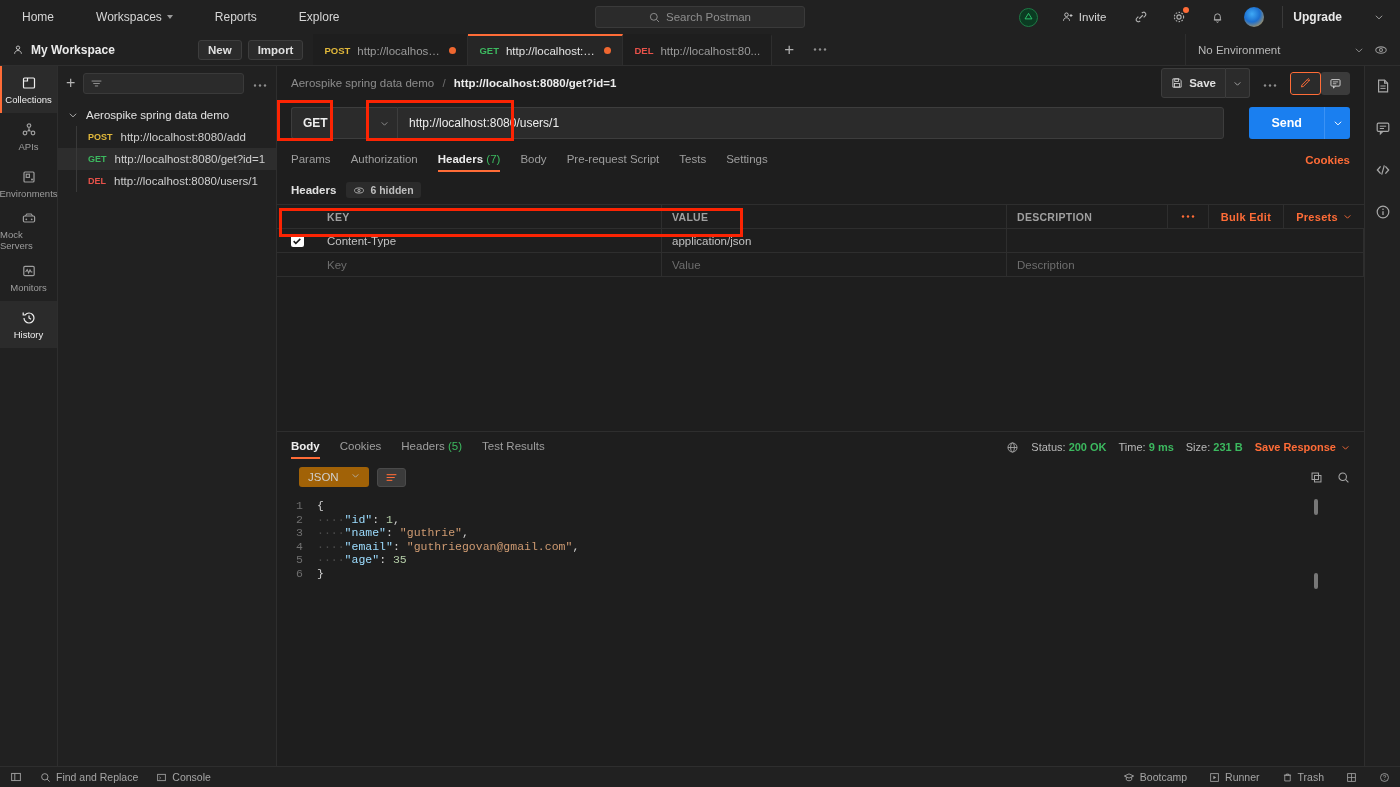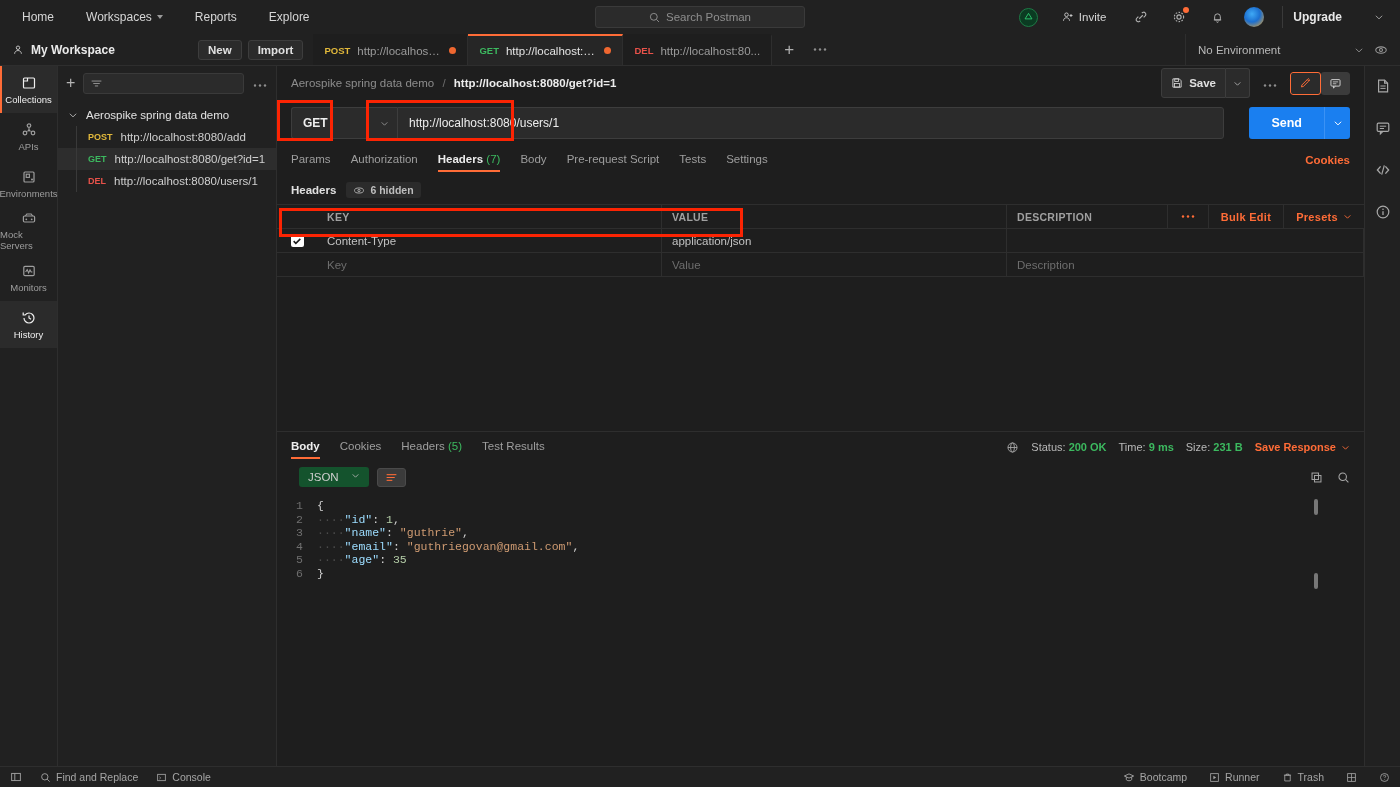--- a/index.html
+++ b/index.html
@@ -11,21 +11,21 @@
     overflow: hidden;
     -webkit-font-smoothing: antialiased;
   }
   .app { width: 1400px; height: 787px; display: flex; flex-direction: column; }
 
   
   .topnav {
     height: 34px; background: #212121; display: flex; align-items: center;
     flex: 0 0 34px; padding: 0 10px; position: relative;
   }
-  .topnav-left { display: flex; align-items: center; gap: 8px; text-align: center; }
+  .topnav-left { display: flex; align-items: center; gap: 18px; text-align: center; }
   .tn-item {
     font-size: 12px; color: #d6d6d6; padding: 5px 12px; border-radius: 3px;
     display: flex; align-items: center; gap: 5px; white-space: nowrap;
   }
   .chev { display:inline-block; width:0; height:0; border-left:3.5px solid transparent;
           border-right:3.5px solid transparent; border-top:4px solid #9a9a9a; }
   .search-wrap {
     position: absolute; left: 50%; transform: translateX(-50%);
     width: 210px; height: 22px; background: #2b2b2b; border: 1px solid #3a3a3a;
     border-radius: 3px; display: flex; align-items: center; justify-content: center; gap: 6px;
@@ -171,21 +171,21 @@
   .resp { border-top: 1px solid #2e2e2e; display: flex; flex-direction: column; flex: 0 0 auto; }
   .resp-tabs { display: flex; align-items: center; padding: 0 14px; height: 30px; gap: 20px;
                font-size: 11.5px; color: #9e9e9e; }
   .resp-meta { margin-left: auto; display: flex; align-items: center; gap: 12px; font-size: 11px; color: #b8b8b8; }
   .gval { color: #3cb95f; font-weight: bold; }
   .save-resp { color: #ff6c37; font-weight: bold; display: flex; align-items: center; gap: 5px; }
   .viewrow { display: flex; align-items: center; padding: 5px 14px 6px; gap: 0; }
   .vseg { display: flex; background: #2b2b2b; border-radius: 3px; overflow: hidden; }
   .vseg > div { font-size: 11.5px; color: #b5b5b5; padding: 4px 14px; }
   .vseg > div.on { background: #3b3b3b; color: #fff; font-weight: bold; }
-  .json-sel { display: flex; align-items: flex-start; gap: 12px; background: #14532d; border-radius: 3px;
+  .json-sel { display: flex; align-items: flex-start; gap: 12px; background: #a16207; border-radius: 3px;
               margin-left: 8px; padding: 4px 9px; font-size: 11.5px; color: #cfcfcf; }
   .wrap-btn { margin-left: 8px; background: #3b3b3b; border: 1px solid #4a4a4a; border-radius: 3px;
               padding: 3px 7px; display: flex; align-items: center; }
   .view-right { margin-left: auto; display: flex; align-items: center; gap: 14px; color: #a8a8a8; }
 
   .code { font-family: "Liberation Mono", monospace; font-size: 11.5px; padding: 6px 0 0 0;
           position: relative; }
   .cl { display: flex; line-height: 13.5px; height: 13.5px; }
   .ln { width: 40px; flex: 0 0 40px; text-align: right; padding-right: 14px; color: #6f6f6f; }
   .ind { color: #4b4b4b; }

